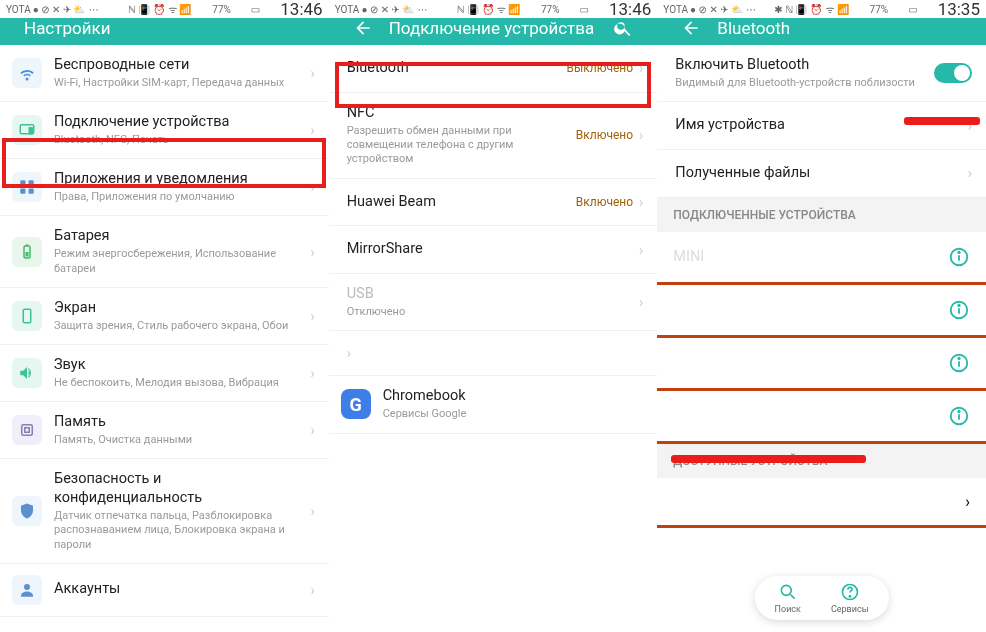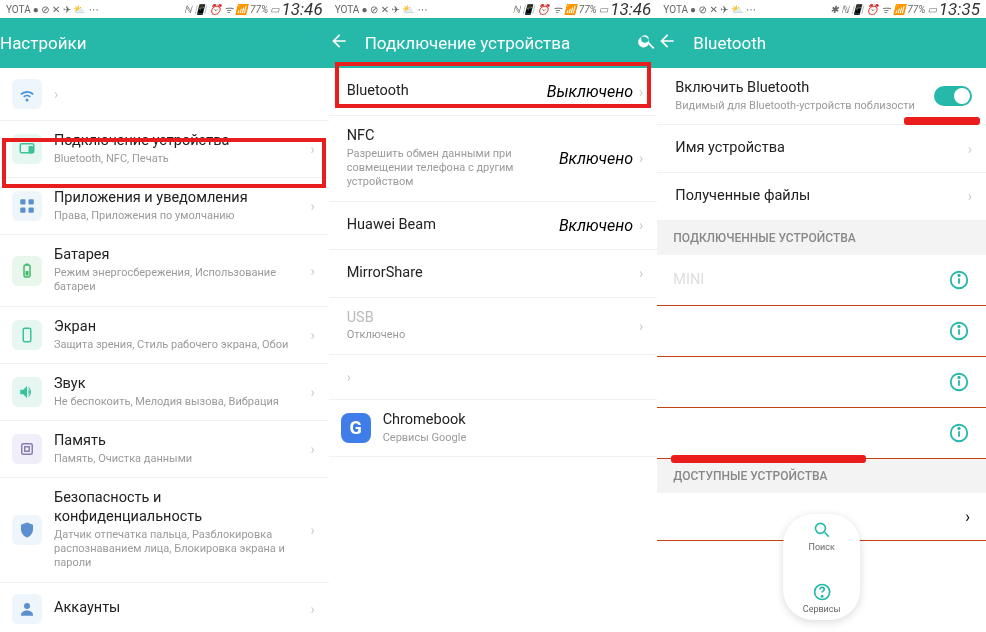--- a/index.html
+++ b/index.html
@@ -2,53 +2,53 @@
 <html><head>
 <meta charset="utf-8">
 <style>
 * { margin: 0; padding: 0; box-sizing: border-box; font-family: -apple-system, Roboto, Arial, sans-serif; }
 body { display: flex; width: 986px; height: 632px; background: #fff; }
 .screen { width: 328.67px; height: 632px; display: flex; flex-direction: column; background: #fff; position: relative; overflow: hidden; }
 .screen:not(:last-child) { border-right: 0px solid transparent; }
 
 .statusbar { height: 18px; background: #fff; display: flex; align-items: center; justify-content: space-between; padding: 0 6px; font-size: 10px; color: #555; }
 .statusbar .left { display: flex; align-items: center; gap: 2px; }
-.statusbar .right { display: flex; align-items: center; gap: 2px; font-style: italic; }
+.statusbar .right { display: flex; align-items: center; gap: 20px; }
 .sb-item { font-size: 10px; color:#666; }
 .sb-clock { font-size: 17px; color: #333; }
 
-.header { background: #26b8a8; color: #fff; height: 50px; display: flex; align-items: center; padding: 0 0; gap: 16px; }
+.header { background: #26b8a8; color: #fff; height: 27px; display: flex; align-items: flex-start; padding: 0 24px; gap: 16px; }
 .header .title { font-size: 17px; font-weight: 400; flex: 1; }
 .header svg { fill: #fff; }
 
 .list { flex: 1; overflow: hidden; background:#fff; }
 .item { display: flex; align-items: center; padding: 11px 14px 11px 12px; border-bottom: 1px solid #f0f0f0; position: relative; }
 .item.compact { padding: 14px 14px 14px 12px; }
 .item .icon-wrap { width: 30px; height: 30px; border-radius: 6px; display: flex; align-items: center; justify-content: center; margin-right: 12px; flex-shrink:0; }
 .item .texts { flex: 1; display: flex; flex-direction: column; min-width:0; }
 .item .title { font-size: 14.5px; color: #222; line-height: 1.3; }
 .item .sub { font-size: 11px; color: #9a9a9a; line-height: 1.3; margin-top:1px; }
-.item .value { font-size: 16px; color: #000000; margin-right: 6px; font-style: italic; }
+.item .value { font-size: 12px; color: #a16207; margin-right: 6px; }
 .item .chev { color: #ccc; font-size: 14px; }
 .item.noicon { padding-left: 18px; }
 .item.disabled .title { color: #bbb; }
 
 .redbox { position: absolute; border: 4px solid #e81e1e; pointer-events:none; z-index:50; }
 .redmark { position:absolute; background:#eb1c1c; height:8px; border-radius:3px; z-index:40; }
 
 .section-header { background: #f3f3f3; padding: 10px 16px; font-size: 12px; color: #888; font-weight:500; }
 
-.bt-item { display:flex; align-items:center; padding:14px 16px; border-bottom:1px solid #c2410c; }
+.bt-item { display:flex; align-items:center; padding:14px 16px; border-bottom:3px solid #c2410c; }
 .bt-item .tt { flex:1; font-size:14.5px; color:#222; }
 .bt-item .info-ic { width:22px; height:22px; }
 
 .toggle { width: 38px; height: 20px; background: #26b8a8; border-radius: 10px; position: relative; }
 .toggle::after { content:''; position:absolute; right:2px; top:2px; width:16px; height:16px; background:#fff; border-radius:50%; }
 
-.fab-bar { position:absolute; bottom:12px; left:50%; transform:translateX(-50%); background:#fff; border-radius:30px; box-shadow:0 2px 8px rgba(0,0,0,0.15); display:flex; padding:6px 20px; gap:30px;flex-direction:column; }
+.fab-bar { position:absolute; bottom:12px; left:50%; transform:translateX(-50%); background:#fff; border-radius:30px; box-shadow:0 2px 8px rgba(0,0,0,0.15); display:flex; padding:6px 20px; gap:30px; }
 .fab-btn { display:flex; flex-direction:column; align-items:center; gap:2px; }
 .fab-btn .lbl { font-size:9px; color:#666; }
 .fab-btn svg { stroke:#26b8a8; }
 </style>
 </head>
 <body>
 
 <div class="screen">
   <div class="statusbar">
     <div class="left">
@@ -64,20 +64,24 @@
   </div>
   <div class="header">
     <span class="title">Настройки</span>
   </div>
   <div class="list">
     <div class="item">
       <div class="icon-wrap" style="background:#eef5fb">
           <svg width="18" height="18" viewBox="0 0 24 24">
             <path fill="#4a90d9" d="M12 18a2 2 0 110 4 2 2 0 010-4zm0-5c2 0 3.8.8 5.2 2l-1.7 1.7A5 5 0 0012 15a5 5 0 00-3.5 1.7L6.8 15A7.5 7.5 0 0112 13zm0-5c3.5 0 6.7 1.4 9 3.7l-1.7 1.7A10.5 10.5 0 0012 10.5c-2.8 0-5.4 1.1-7.3 2.9L3 11.7A12.5 12.5 0 0112 8z"></path>
           </svg>
+        </div>
+      <div class="texts">
+          <span class="title">Беспроводные сети</span>
+          <span class="sub">Wi-Fi, Настройки SIM-карт, Передача данных</span>
         </div>
       <span class="chev">›</span>
     </div>
     <div class="item">
       <div class="icon-wrap" style="background:#e6f6f1">
           <svg width="18" height="18" viewBox="0 0 24 24">
             <rect x="3" y="5" width="18" height="12" rx="2" fill="none" stroke="#3cc29a" stroke-width="2"></rect>
             <rect x="14" y="8" width="6" height="10" rx="1" fill="#3cc29a"></rect>
           </svg>
         </div>

